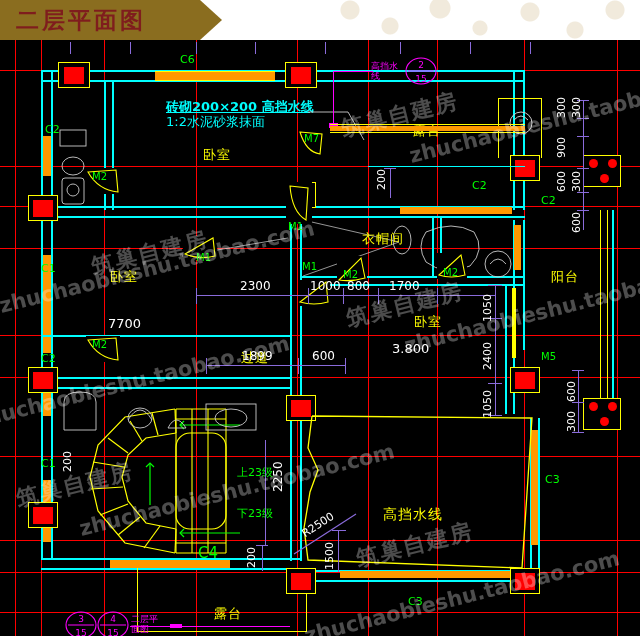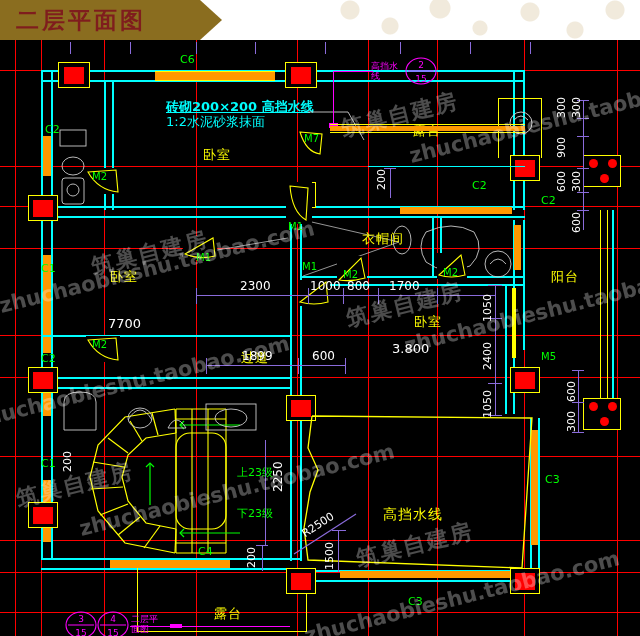--- a/index.html
+++ b/index.html
@@ -351,21 +351,21 @@
     <div class="el yel" style="left:512px;top:248px;width:4px;height:70px;"></div>
     <div class="lbl txt-grn" style="left:541px;top:312px;font-size:10px;">M5</div>
 
     <div class="lbl txt-grn" style="left:180px;top:14px;font-size:11px;">C6</div>
     <div class="lbl txt-grn" style="left:45px;top:84px;font-size:11px;">C2</div>
     <div class="lbl txt-grn" style="left:472px;top:140px;font-size:11px;">C2</div>
     <div class="lbl txt-grn" style="left:541px;top:155px;font-size:11px;">C2</div>
     <div class="lbl txt-grn" style="left:41px;top:223px;font-size:11px;">C1</div>
     <div class="lbl txt-grn" style="left:41px;top:313px;font-size:11px;">C2</div>
     <div class="lbl txt-grn" style="left:41px;top:418px;font-size:11px;">C1</div>
-    <div class="lbl txt-grn" style="left:198px;top:506px;font-size:11px;">C4</div>
+    <div class="lbl txt-grn" style="left:198px;top:506px;font-size:15px;">C4</div>
     <div class="lbl txt-grn" style="left:545px;top:434px;font-size:11px;">C3</div>
     <div class="lbl txt-grn" style="left:408px;top:556px;font-size:11px;">C3</div>
 
     <div class="lbl txt-yel" style="left:203px;top:108px;font-size:13px;letter-spacing:1px;">卧室</div>
     <div class="lbl txt-yel" style="left:110px;top:230px;font-size:13px;letter-spacing:1px;">卧室</div>
     <div class="lbl txt-wht" style="left:108px;top:277px;font-size:13px;">7700</div>
     <div class="lbl txt-yel" style="left:362px;top:192px;font-size:13px;letter-spacing:1px;">衣帽间</div>
     <div class="lbl txt-yel" style="left:241px;top:311px;font-size:13px;letter-spacing:1px;">过道</div>
     <div class="lbl txt-yel" style="left:414px;top:275px;font-size:13px;letter-spacing:1px;">卧室</div>
     <div class="lbl txt-wht" style="left:392px;top:302px;font-size:13px;">3.800</div>

